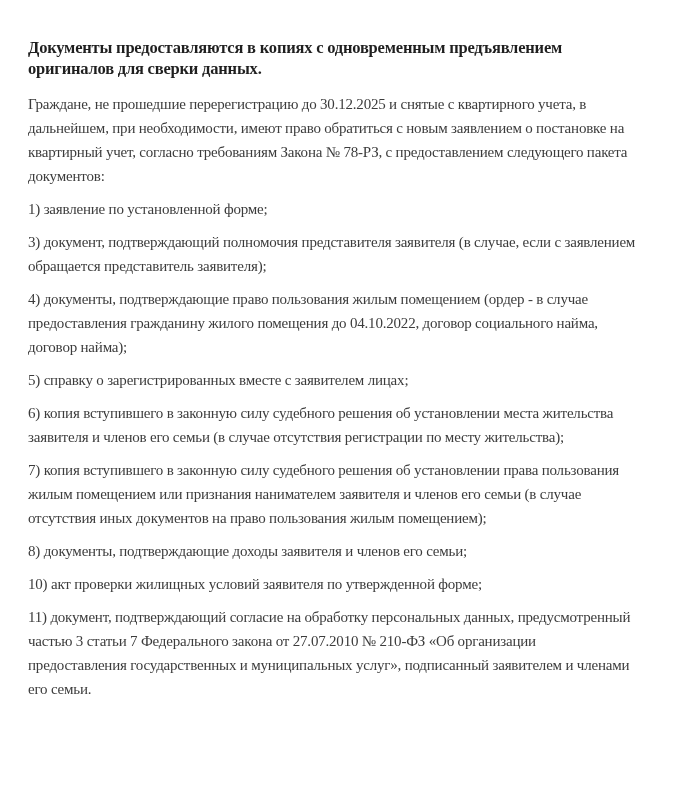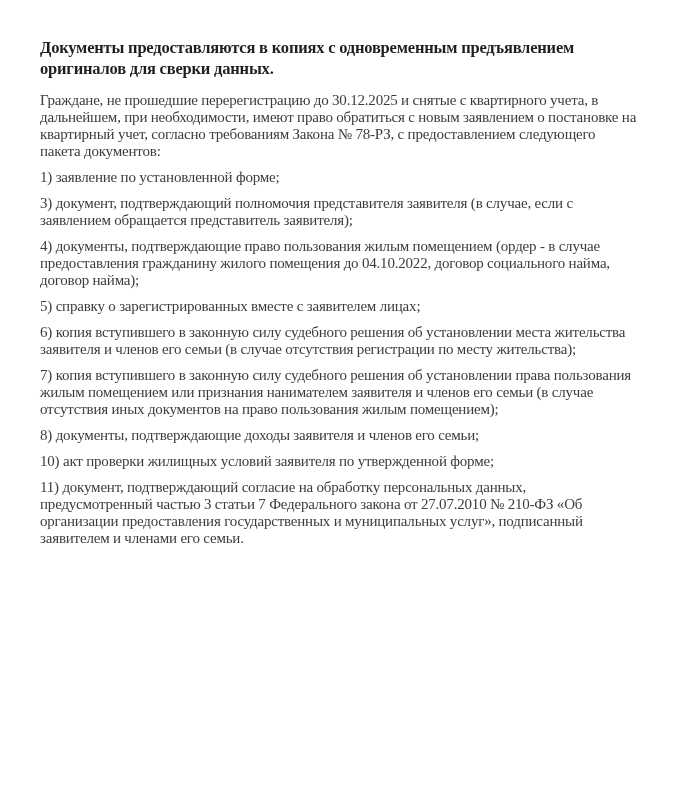--- a/index.html
+++ b/index.html
@@ -9,34 +9,34 @@
   }
   body {
     width: 673px;
     height: 795px;
     overflow: hidden;
     font-family: "Liberation Serif", "DejaVu Serif", serif;
   }
   .doc {
     box-sizing: border-box;
     width: 673px;
-    padding: 37px 36px 0 40px;
+    padding: 37px 36px 0 28px;
   }
   .doc-heading {
     margin: 0 0 13px 0;
     font-size: 16.5px;
     line-height: 21px;
     font-weight: bold;
     color: #1f1f1f;
     letter-spacing: -0.2px;
   }
   .doc-paragraph {
     margin: 0 0 9px 0;
     font-size: 15px;
-    line-height: 17px;
+    line-height: 24px;
     font-weight: normal;
     color: #3c3c3c;
     letter-spacing: -0.2px;
   }
 </style>
 </head>
 <body>
 
 <div class="doc">
   <h1 class="doc-heading">Документы предоставляются в копиях с одновременным предъявлением оригиналов для сверки данных.</h1>

